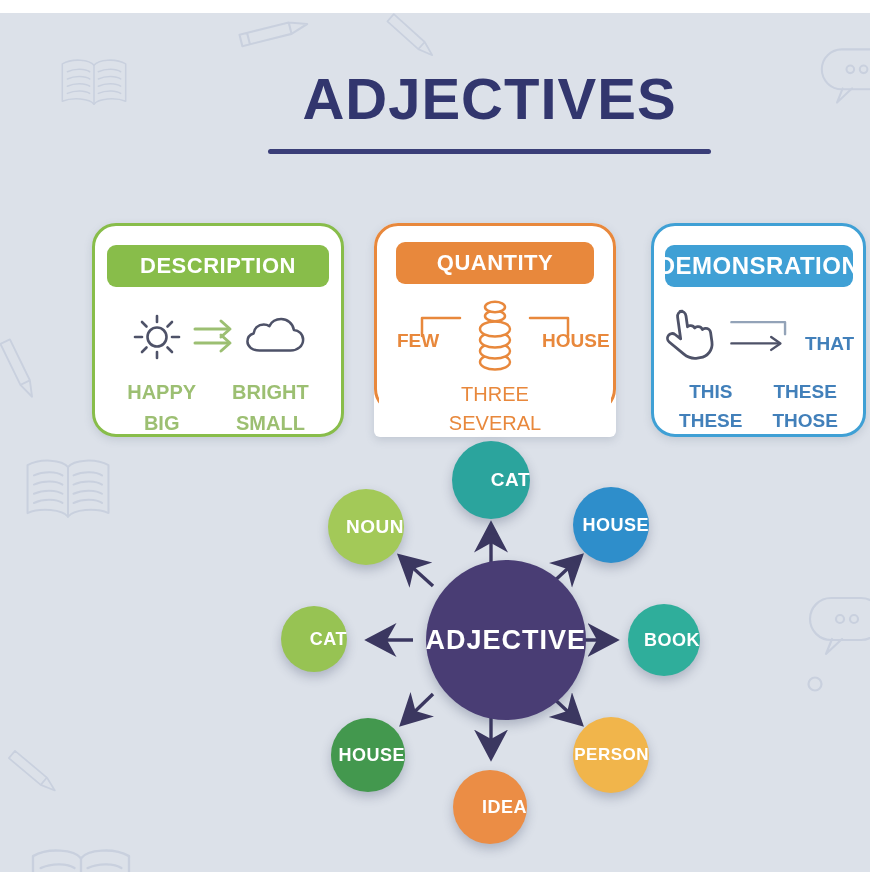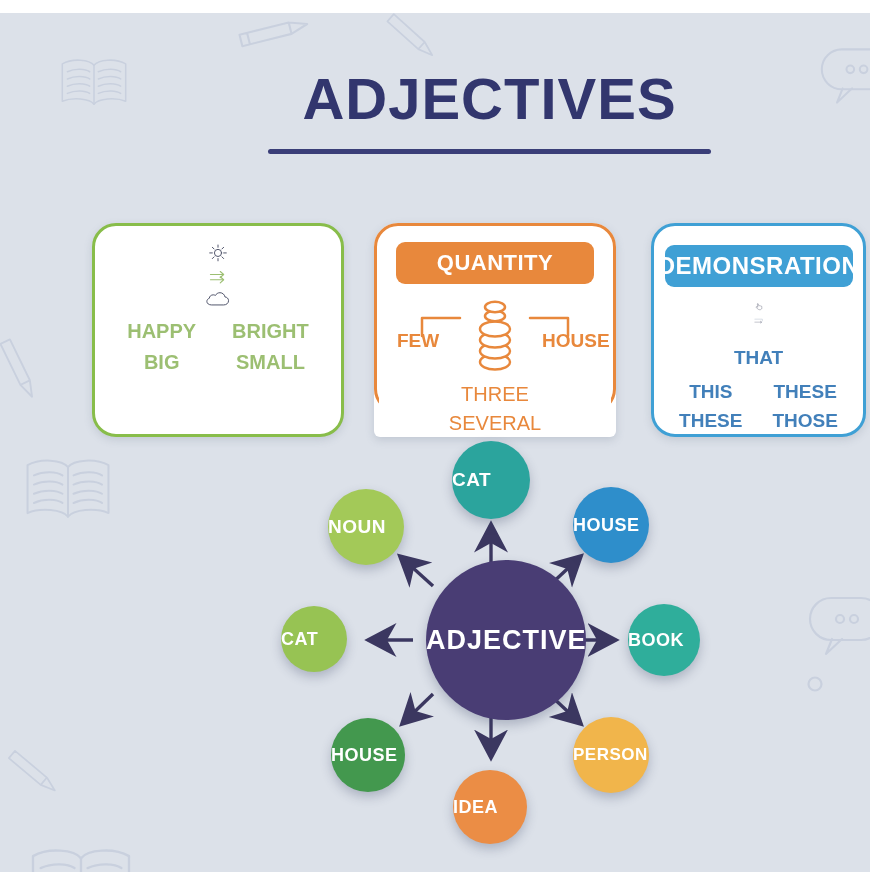--- a/index.html
+++ b/index.html
@@ -43,21 +43,21 @@
   .q-cover { position:absolute; left:5px; top:158px; width:232px; height:54px; background:#fff; }
   .card-inner { position:relative; width:100%; height:100%; }
   .card-header {
     margin:19px auto 0; height:42px; border-radius:9px;
     display:flex; align-items:center; justify-content:center;
     color:#fff; font-weight:bold; font-size:22px; letter-spacing:.5px;
   }
   .card-description .card-header { width:222px; background:var(--green,#88bd4a); }
   .card-quantity .card-header { width:198px; background:var(--orange,#e8883c); }
   .card-demonstration .card-header { width:188px; background:var(--blue,#3fa0d5); font-size:24px; }
-  .icon-row { display:flex; align-items:center; justify-content:center; gap:7px; margin-top:16px; height:66px;flex-direction:column; }
+  .icon-row { display:flex; align-items:center; justify-content:center; gap:7px; margin-top:16px; height:66px; }
   .word-grid { display:flex; justify-content:center; gap:36px; margin-top:8px;
                font-weight:bold; font-size:20px; line-height:1.55; text-align:center; }
   .card-description .word-grid { color:var(--green-text,#9cbf72);align-items:center; }
   .card-demonstration .word-grid { color:var(--blue-text,#4280ba); font-size:19px; gap:30px; }
   .word-col { display:flex; flex-direction:column; }
   
   .q-iconrow { position:relative; margin-top:10px; height:84px; }
   .q-iconrow svg { display:block; margin:0 auto; }
   .q-side-word { position:absolute; top:36px; font-weight:bold; font-size:19px;
                  color:var(--orange,#e8883c); text-align:center; }
@@ -65,21 +65,21 @@
   .q-many { right:8px; width:66px; }
   .q-words { margin-top:2px; text-align:center; font-weight:normal; font-size:20px;
              line-height:1.45; color:var(--orange,#e8883c); }
   
   .that-label { font-weight:bold; font-size:19px; color:var(--blue-text,#4280ba); margin-top:16px; }
   
   .arrows { position:absolute; left:0; top:0; width:870px; height:872px; pointer-events:none; }
   .arrows line { stroke:var(--arrow,#3b3760); stroke-width:3.4; }
   .arrowhead { fill:var(--arrow,#3b3760); }
   .center-node, .node {
-    position:absolute; border-radius:50%; display:flex; align-items:center; justify-content:flex-start;
+    position:absolute; border-radius:50%; display:flex; align-items:center; justify-content:flex-end;
     color:#fff; font-weight:bold; box-shadow:0 5px 11px rgba(52,62,92,.28);
   }
   .center-node { font-size:27px; letter-spacing:1px;margin-left:15px; }
   .node { font-size:18px; letter-spacing:.5px; }
 </style>
 </head>
 <body>
 
 <div class="panel">
 
@@ -129,20 +129,21 @@
     <path d="M56 23 C67 18 81 19 87 23 M56 33 C67 28 81 29 87 33 M56 43 C67 38 81 39 87 43"></path>
   </svg>
 
   <div class="title-wrap">
     <h1>ADJECTIVES</h1>
     <div class="title-underline"></div>
   </div>
 
   <section class="card card-description">
     <div class="card-inner">
+      <div class="card-header">DESCRIPTION</div>
       <div class="icon-row">
         <svg width="56" height="56" viewBox="0 0 56 56">
           <g fill="none" stroke="var(--icon-outline)" stroke-width="2.6" stroke-linecap="round">
             <circle cx="28" cy="29" r="9.5"></circle>
             <line x1="28" y1="8" x2="28" y2="14"></line>
             <line x1="28" y1="44" x2="28" y2="50"></line>
             <line x1="6" y1="29" x2="13" y2="29"></line>
             <line x1="43" y1="29" x2="50" y2="29"></line>
             <line x1="13" y1="14" x2="17.5" y2="18.5"></line>
             <line x1="38.5" y1="39.5" x2="43" y2="44"></line>

